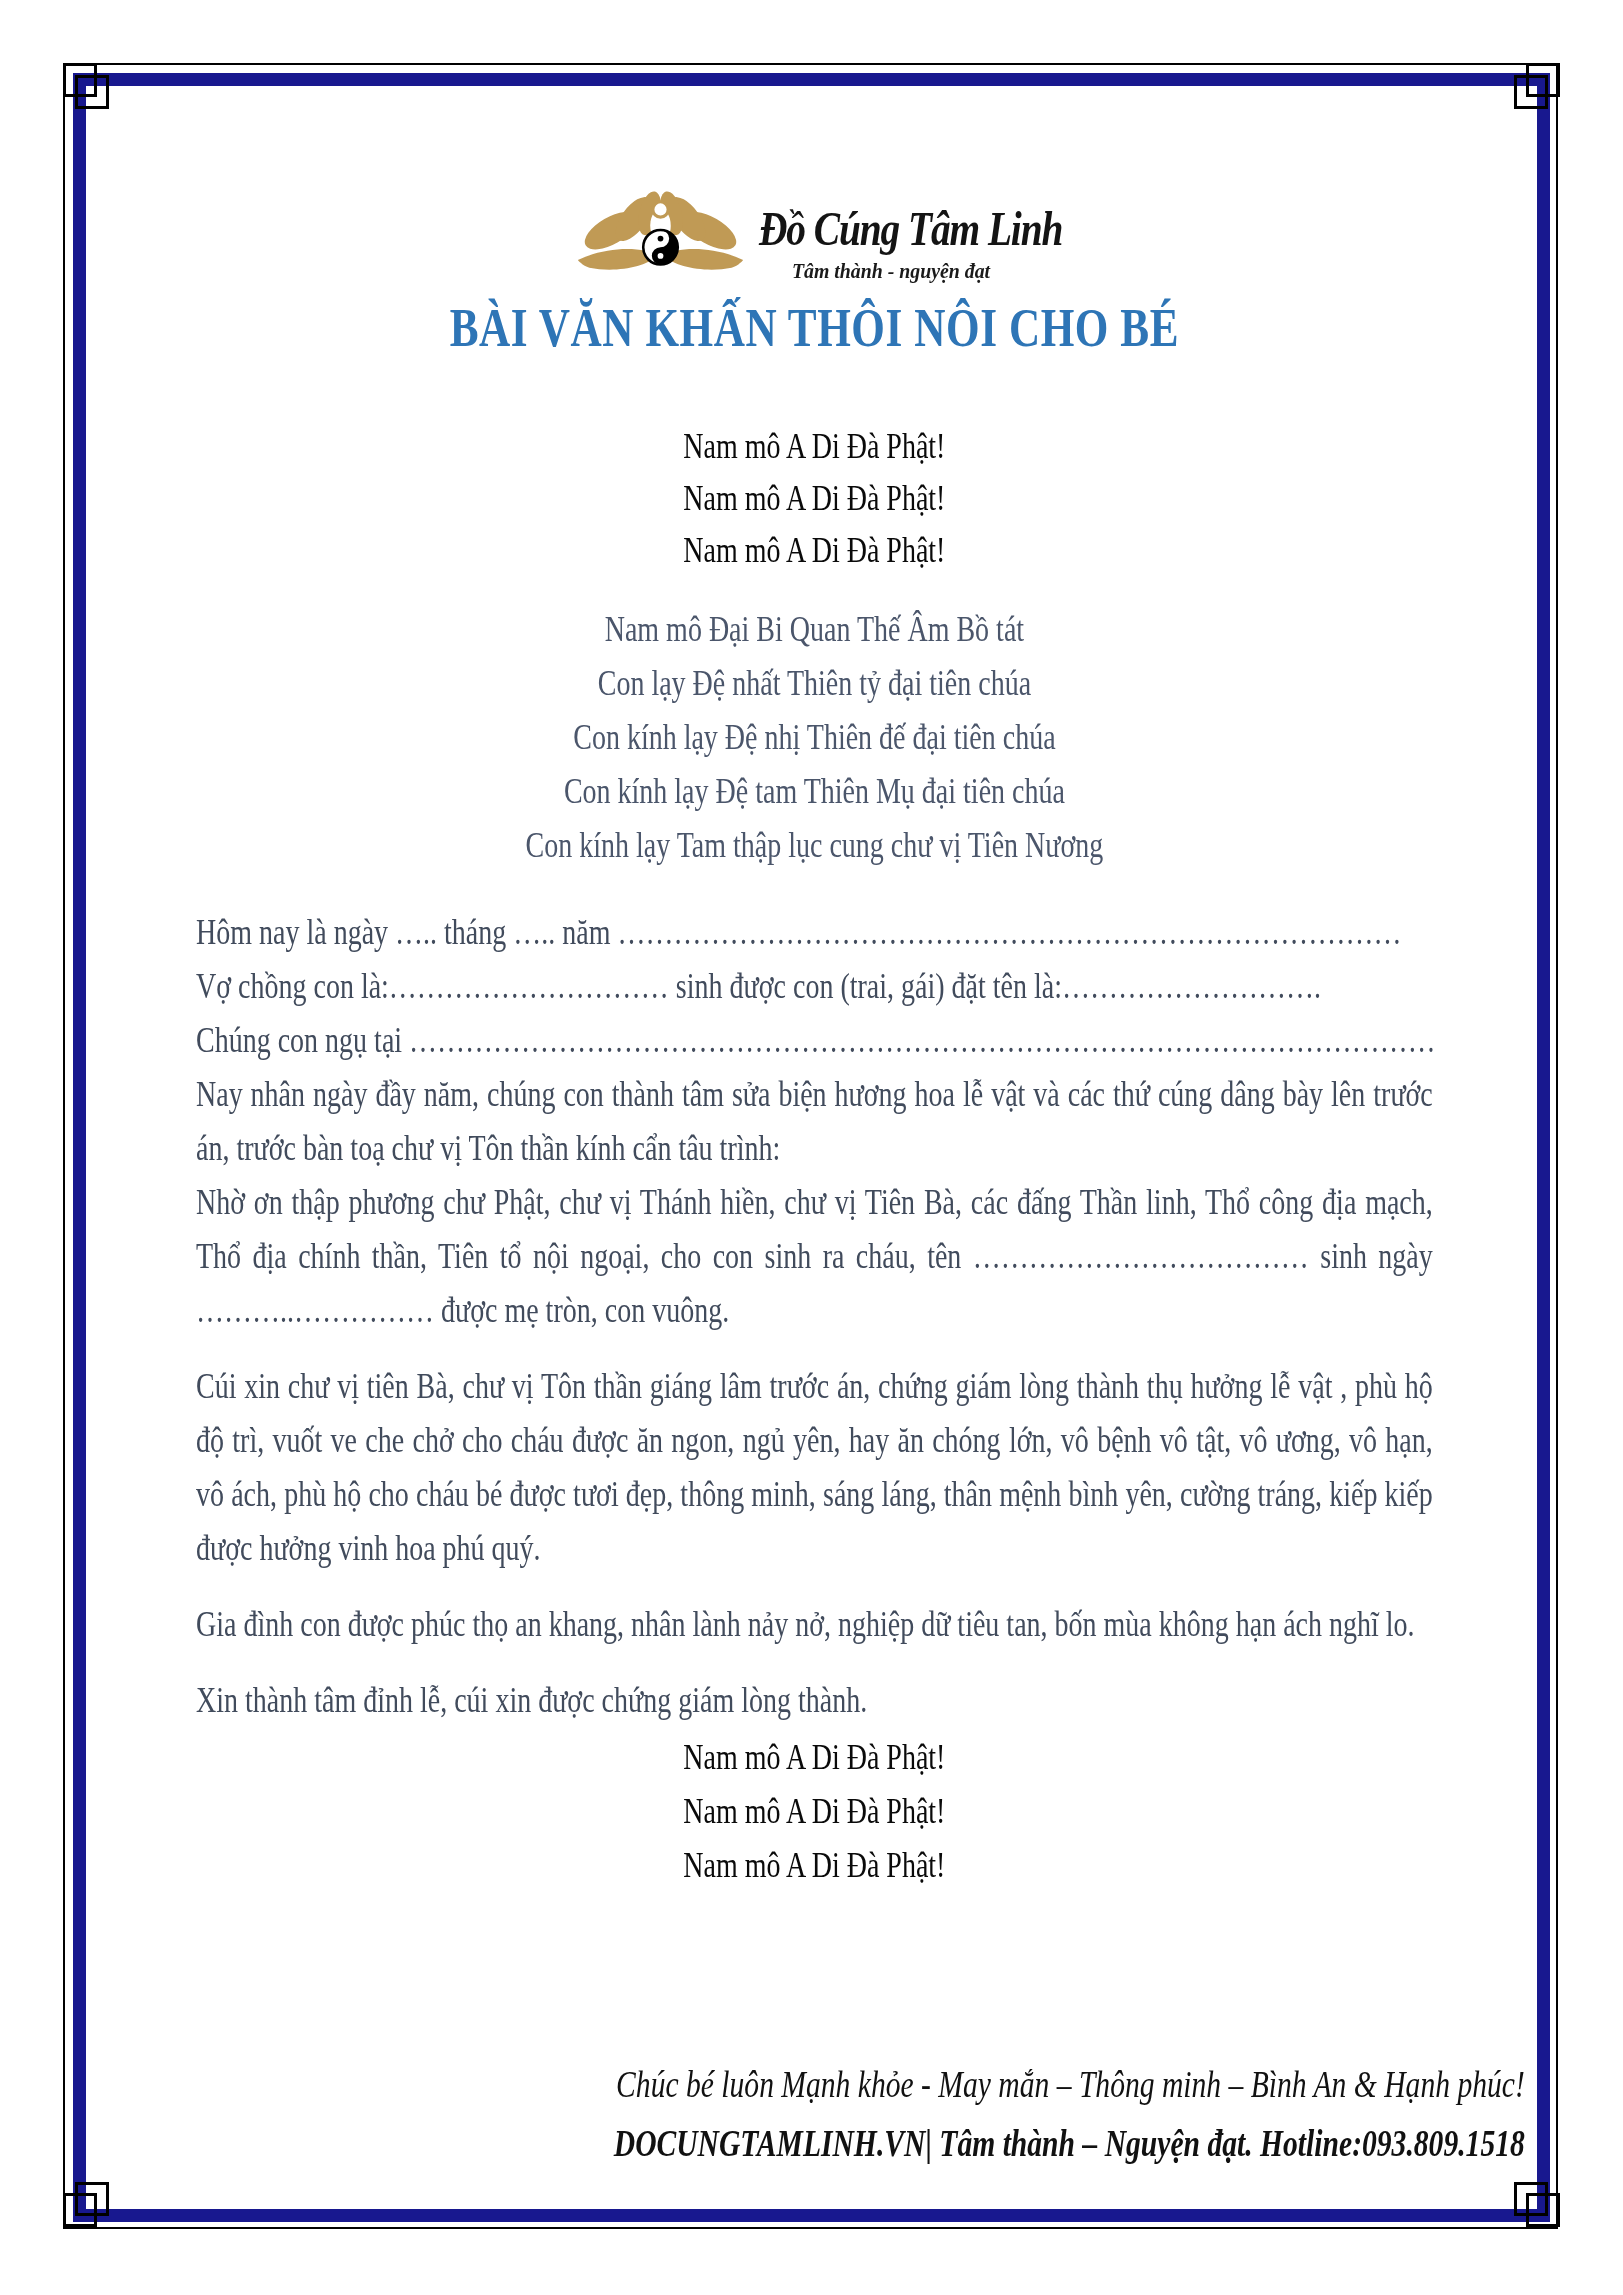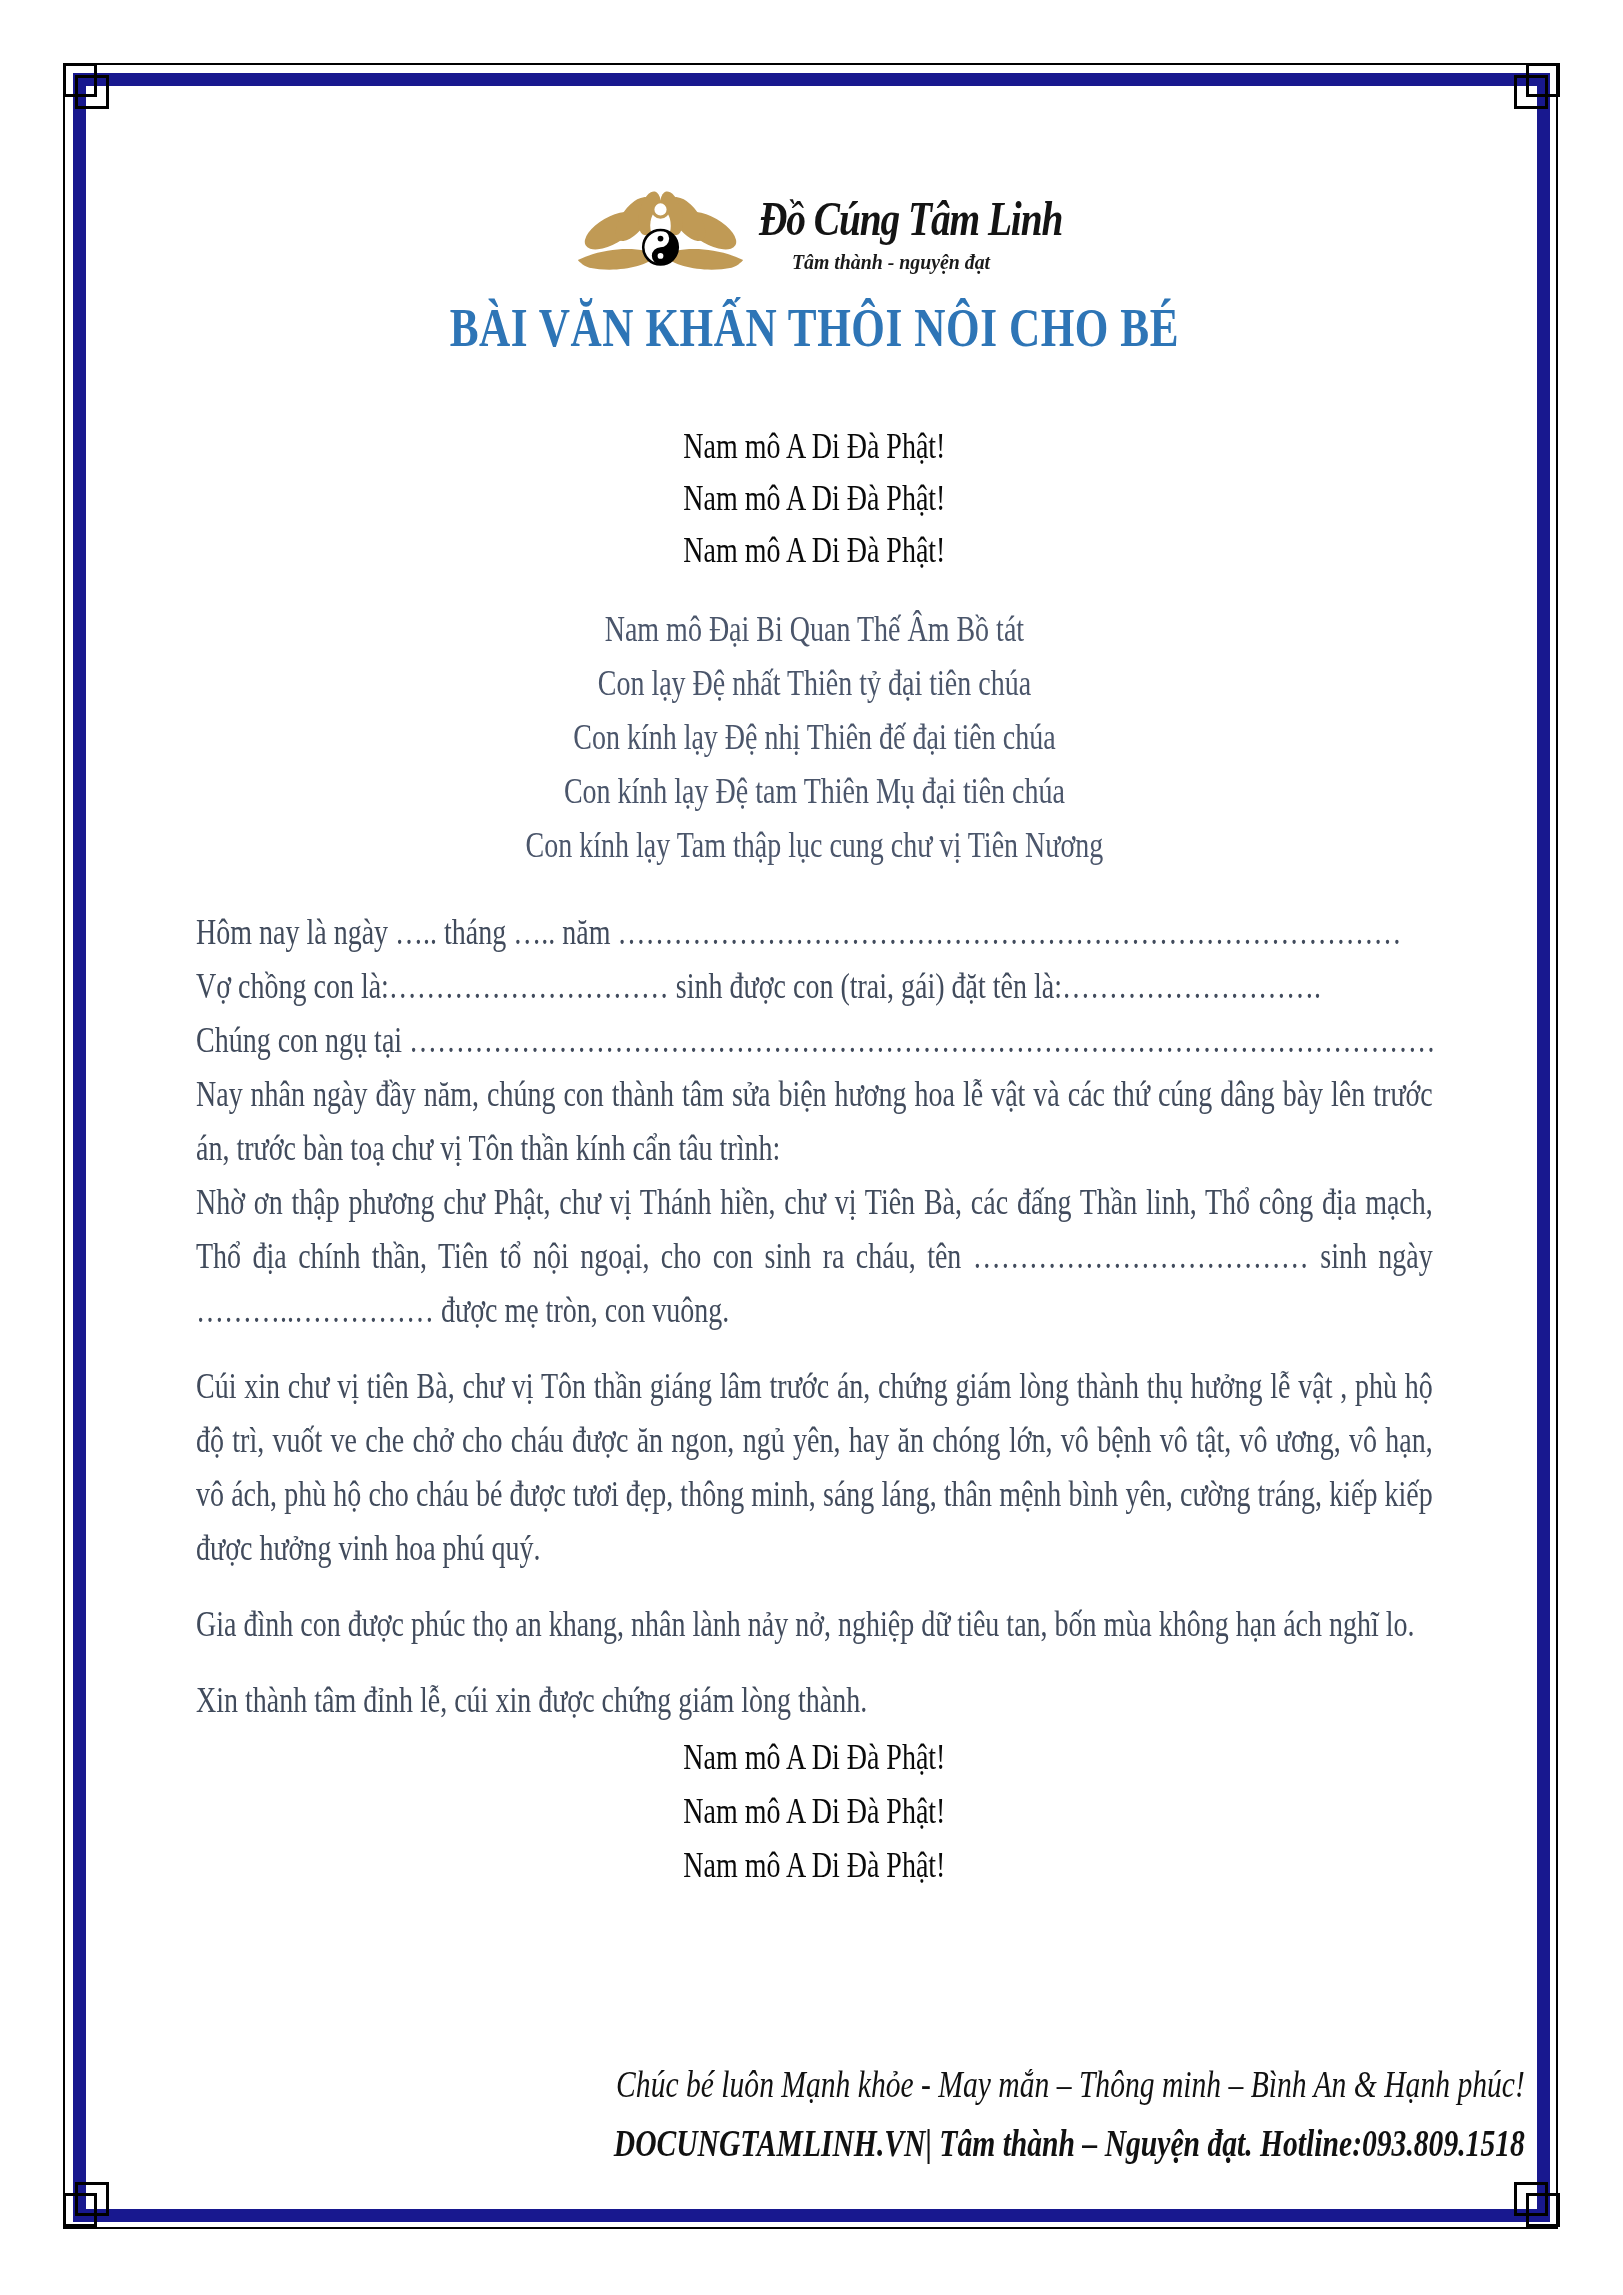--- a/index.html
+++ b/index.html
@@ -17,21 +17,21 @@
   }
   .frame-blue{
     position:absolute;left:73px;top:73px;right:73px;bottom:73px;
     border:13.7px solid #18188F;
   }
   .sq{
     position:absolute;width:34px;height:34px;
     border:3.3px solid #000;box-sizing:border-box;background:transparent;
   }
   
-  .logo{position:absolute;left:574px;top:182px;display:flex;align-items:center;}
+  .logo{position:absolute;left:574px;top:182px;display:flex;align-items:flex-end;}
   .logo svg{display:block;margin-top:9.2px;}
   .logo-text{margin-left:11.8px;}
   .brand-script{
     font-style:italic;font-weight:bold;color:#141414;
     font-size:48px;line-height:56px;letter-spacing:-1.3px;
     transform:scaleX(.82);transform-origin:0 0;white-space:nowrap;
   }
   .brand-tagline{
     font-style:italic;font-weight:bold;color:#1a1a1a;
     font-size:22px;line-height:25px;margin-top:1.3px;margin-left:33px;

